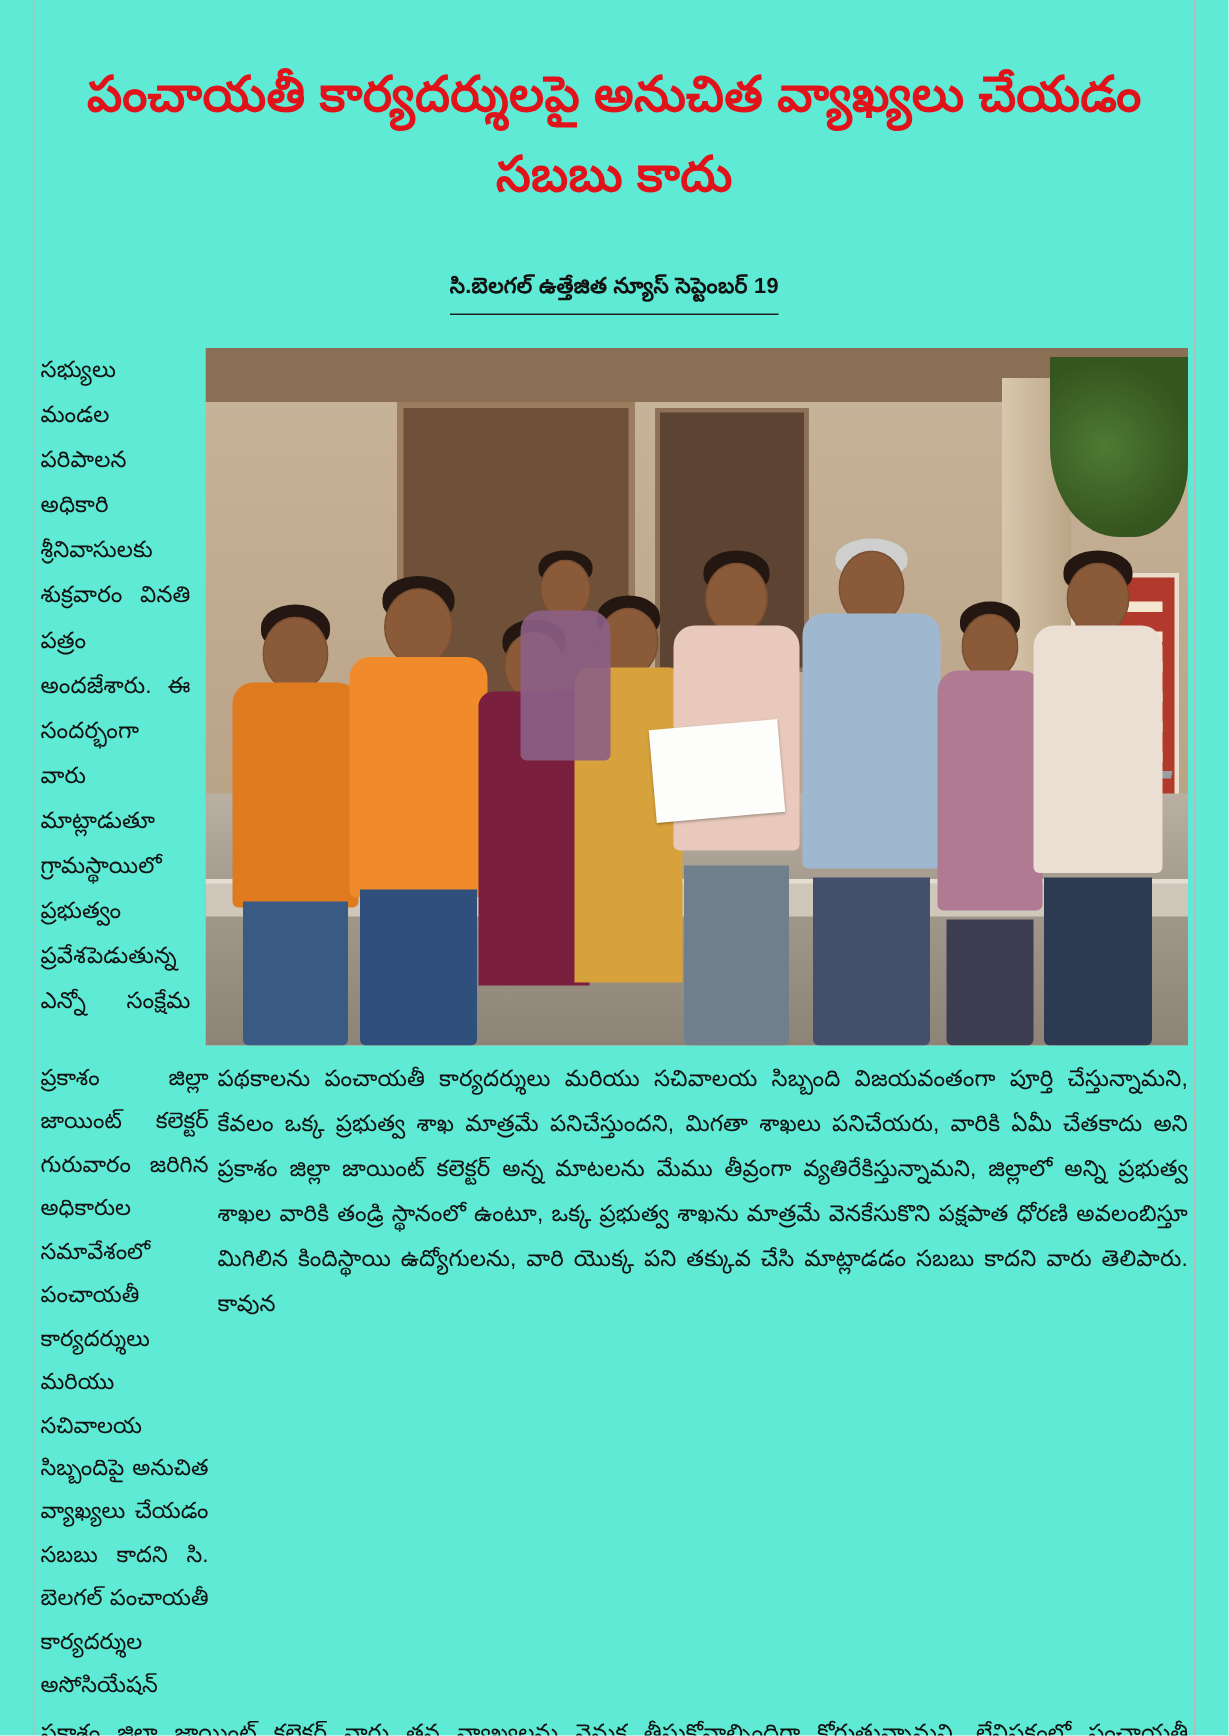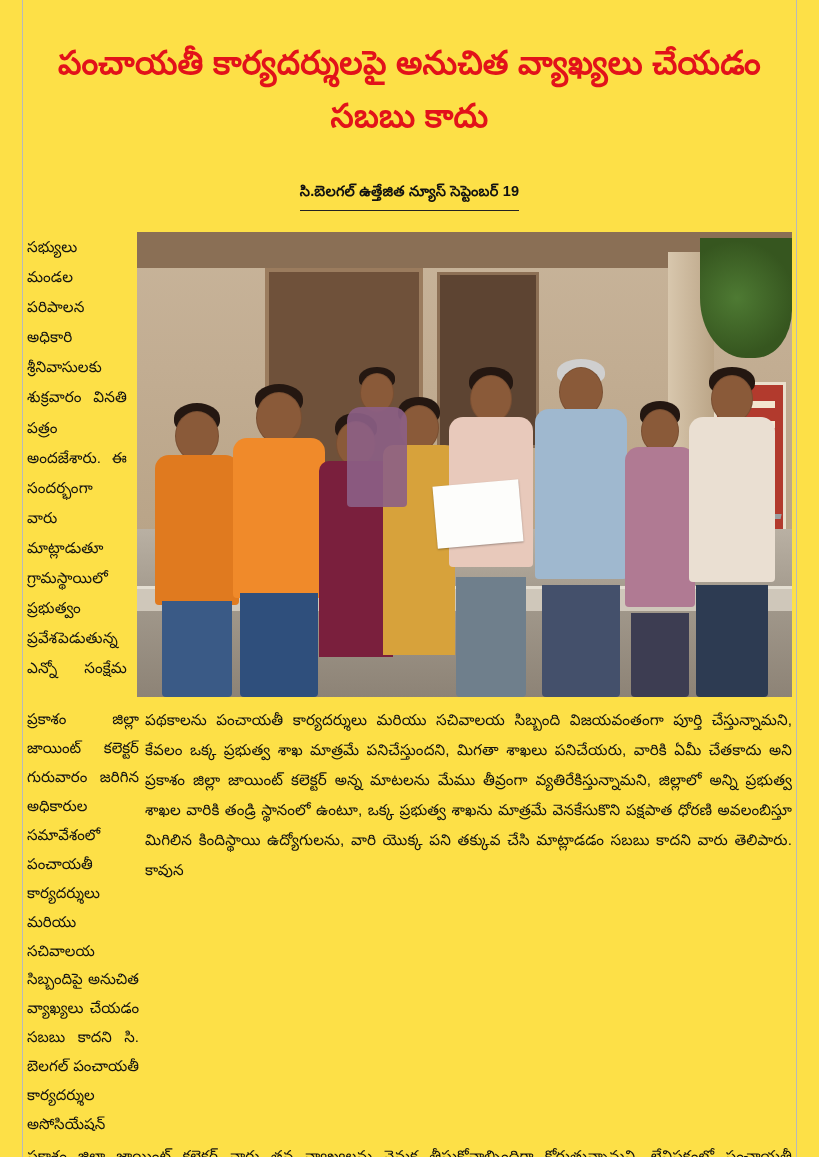--- a/index.html
+++ b/index.html
@@ -11,21 +11,21 @@
     width: 819px;
     height: 1157px;
     position: relative;
     font-family: "Liberation Sans", sans-serif;
     color: #000000;
     overflow: hidden;
   }
   .page {
     position: absolute;
     inset: 0;
-    background: #fde047;
+    background: #5eead4;
   }
   
   .rule-left, .rule-right {
     position: absolute;
     top: 0;
     bottom: 0;
     width: 1px;
     background: #b9b9b9;
   }
   .rule-left { left: 22px; }

